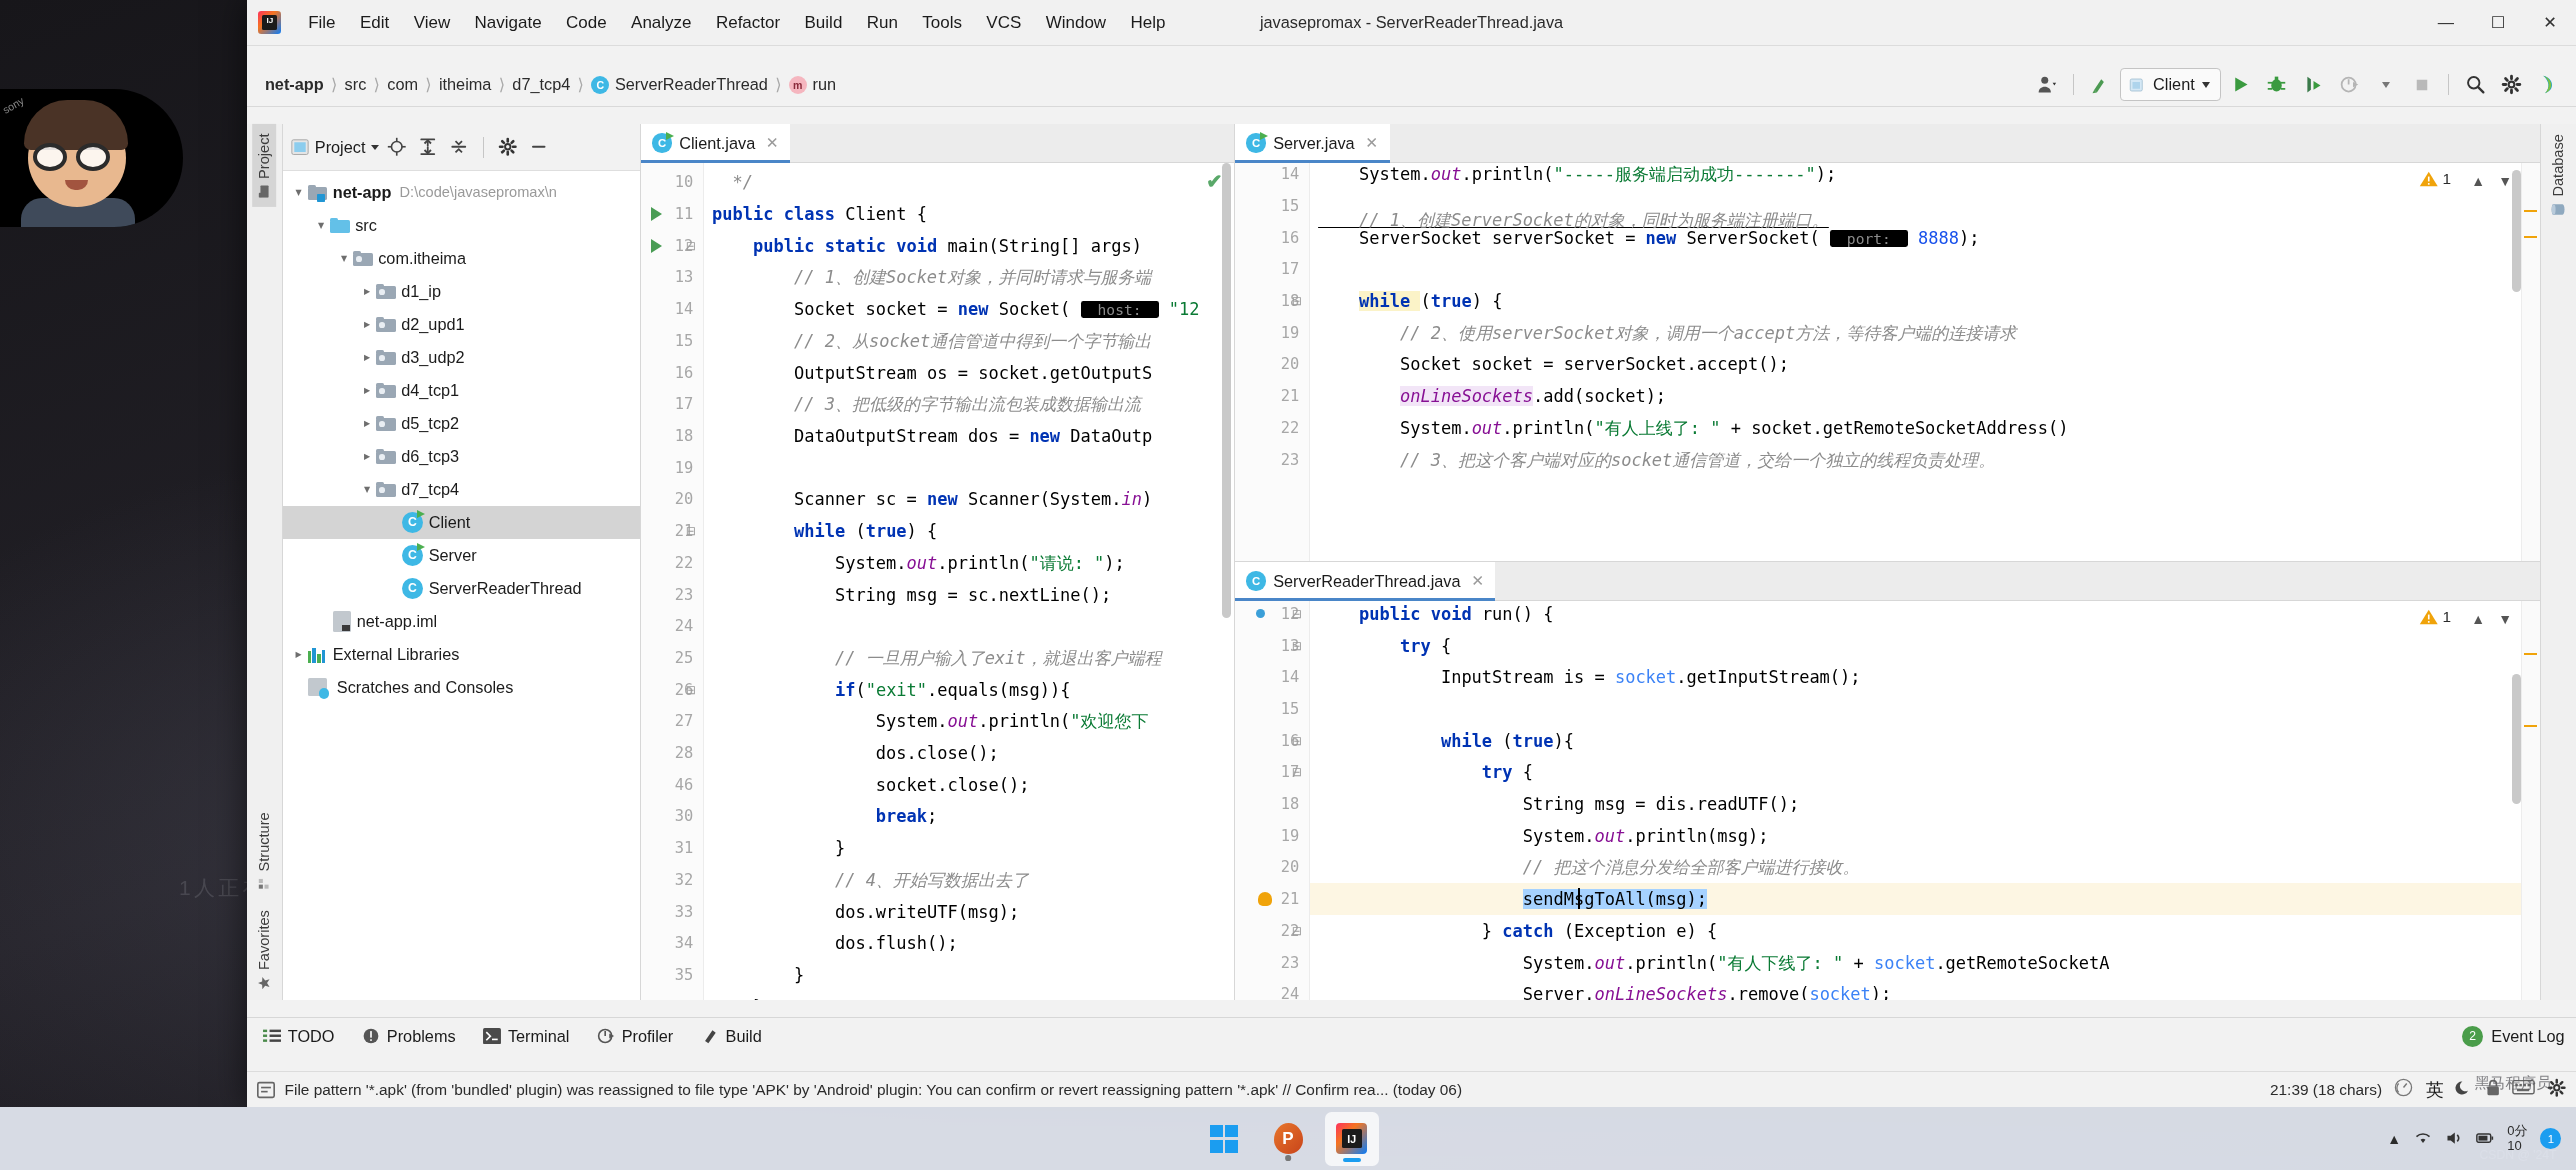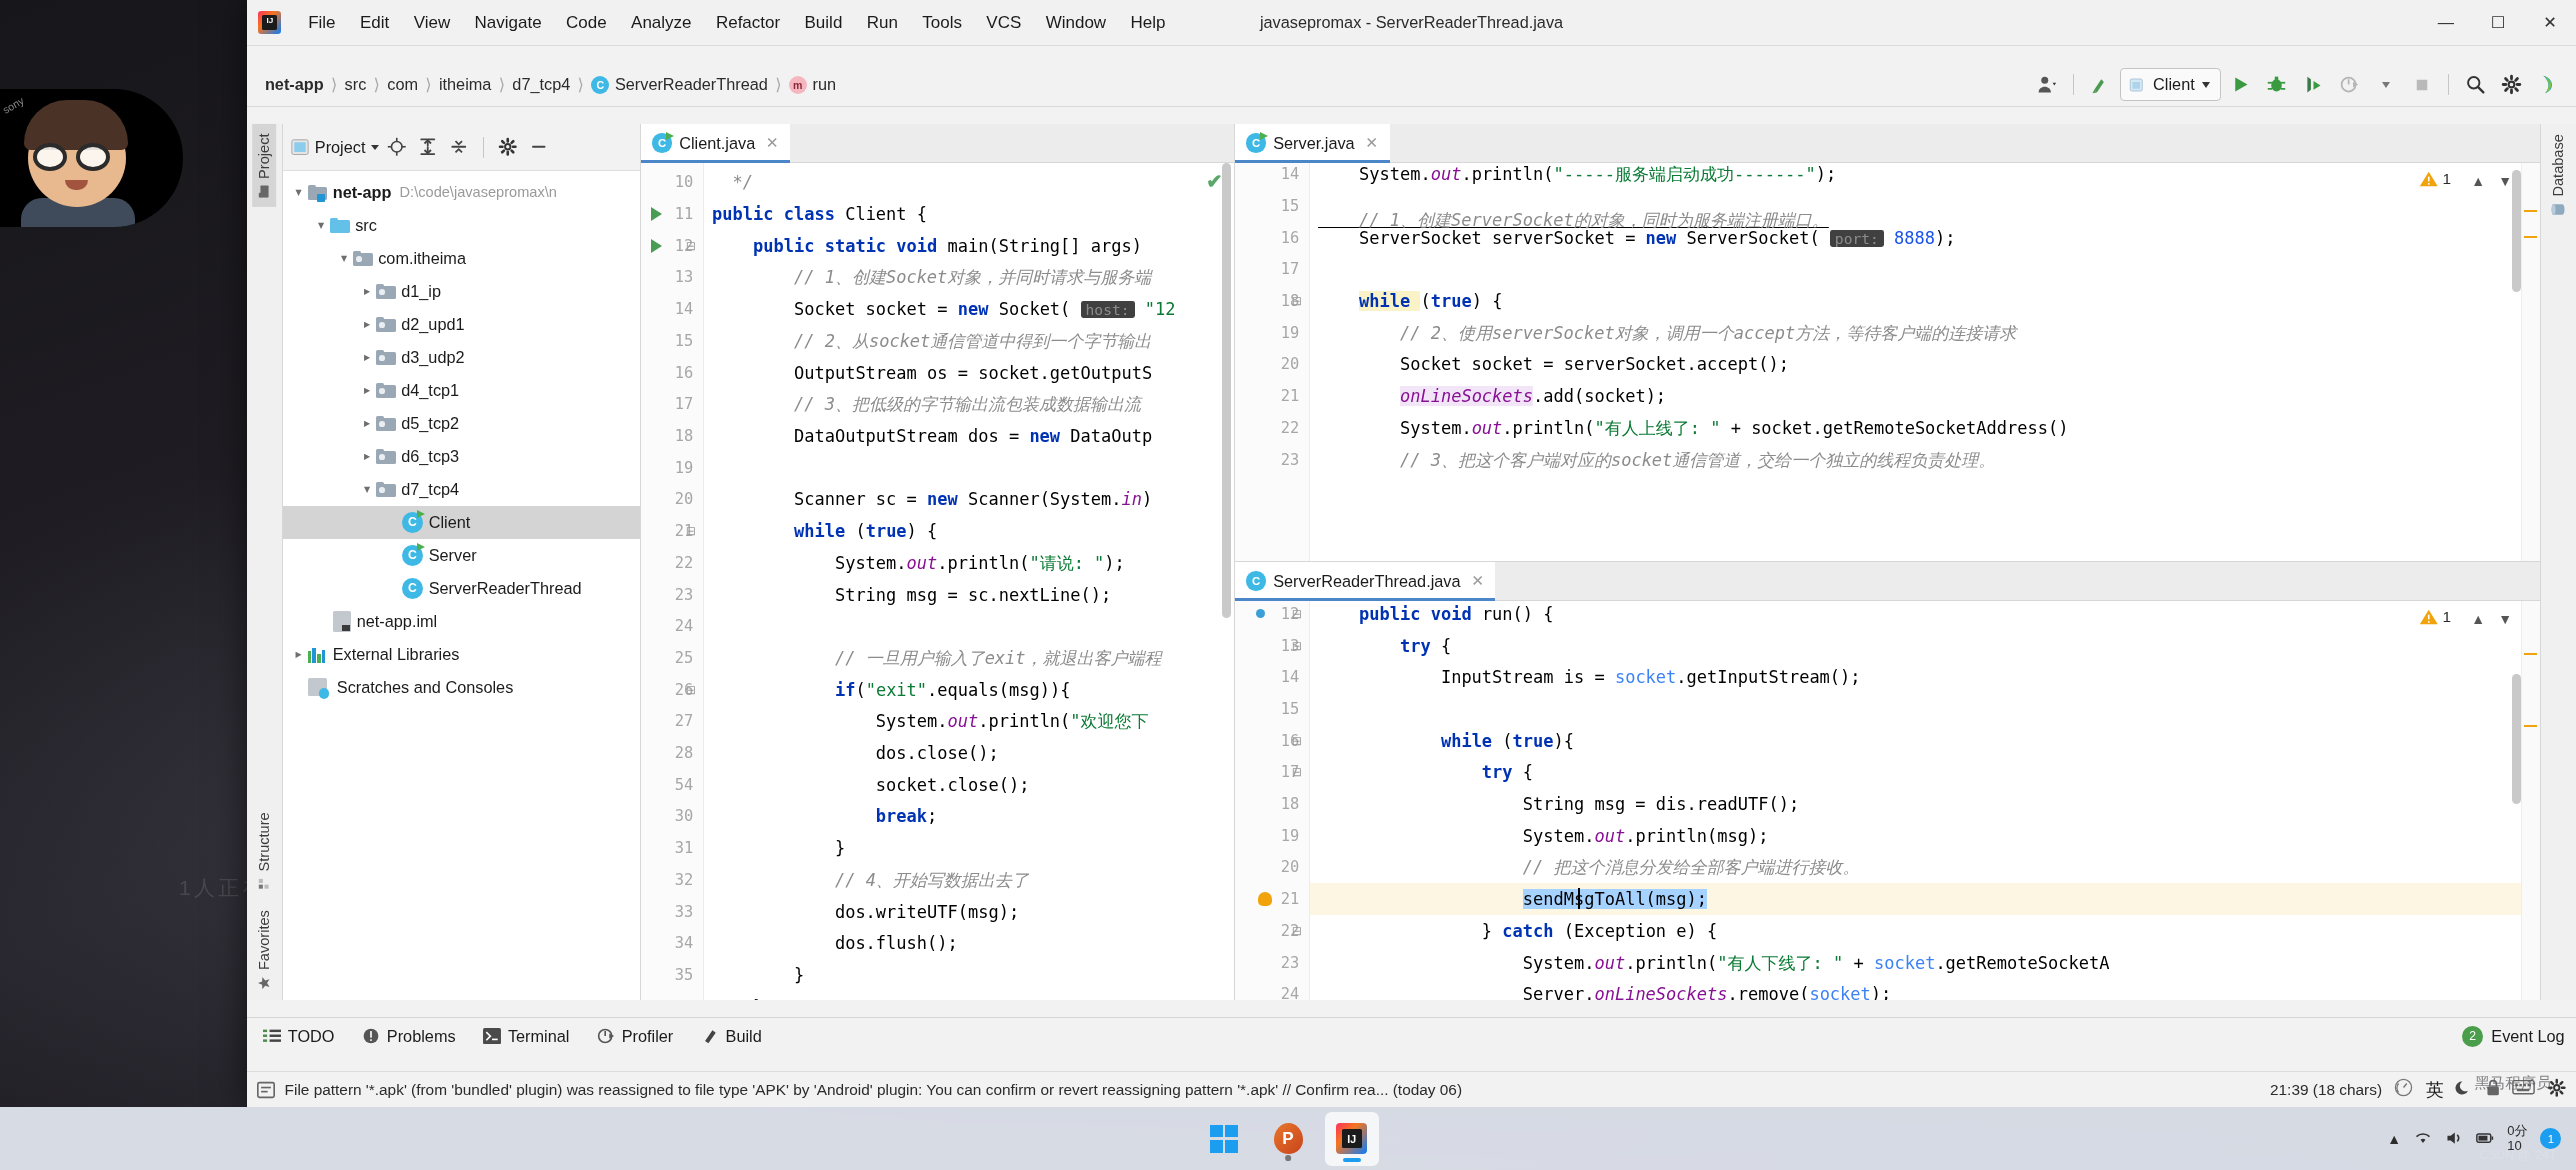--- a/index.html
+++ b/index.html
@@ -138,21 +138,21 @@
               white-space:pre; padding-left:8.1px; }
   .hl-sel { background:#a6d2ff; }
   .hl-row { background:#fdf6e3; }
   .hl-ident { background:#f2e5f7; }
   .hl-kw-occ { background:#fbf3c8; }
   .kw { color:#0033b3; font-weight:bold; }
   .str { color:#0a7a34; }
   .cmt { color:#8c8c8c; font-style:italic; }
   .fld { color:#871094; font-style:italic; }
   .num { color:#1750eb; }
-  .hint { color:#8c8c8c; background:#404040; border-radius:2.4px; padding:0 5px; font-size:14.6px; }
+  .hint { color:#8c8c8c; background:#000000; border-radius:2.4px; padding:0 17px; font-size:14.6px; }
   .stat { color:#3b82f6; }
   .gmark { position:absolute; left:6.5px; width:18px; height:32px; display:flex; align-items:center; justify-content:center; }
   .runtri { width:0;height:0;border-left:11.4px solid #499c54;border-top:7.3px solid transparent;border-bottom:7.3px solid transparent; }
   .foldm { position:absolute; width:14.6px; height:32px; display:flex; align-items:center; justify-content:center;
            color:#9b9b9b; font-size:12.2px; }
   .bulb { position:absolute; width:21px; height:32px; display:flex; align-items:center; justify-content:center; }
   .bulb b { display:block; width:14px; height:14px; background:#f0a30a; border-radius:50% 50% 35% 35%; }
   .checkok { position:absolute; right:11.4px; top:6.5px; color:#59a869; font-size:19.5px; font-weight:bold; }
   .inspect { position:absolute; right:0; top:0; bottom:0; width:19.5px; background:#fafafa;
              border-left:0.8px solid #ededed; }
@@ -626,21 +626,21 @@
               <div class="ln" style="top: 352px;">21</div>
               <div class="foldm" style="top: 352px; right: 4.9px;">⊟</div>
               <div class="ln" style="top: 384px;">22</div>
               <div class="ln" style="top: 416px;">23</div>
               <div class="ln" style="top: 447px;">24</div>
               <div class="ln" style="top: 479px;">25</div>
               <div class="ln" style="top: 511px;">26</div>
               <div class="foldm" style="top: 511px; right: 4.9px;">⊟</div>
               <div class="ln" style="top: 542px;">27</div>
               <div class="ln" style="top: 574px;">28</div>
-              <div class="ln" style="top: 606px;">54</div>
+              <div class="ln" style="top: 606px;">46</div>
               <div class="ln" style="top: 637px;">30</div>
               <div class="ln" style="top: 669px;">31</div>
               <div class="ln" style="top: 701px;">32</div>
               <div class="ln" style="top: 733px;">33</div>
               <div class="ln" style="top: 764px;">34</div>
               <div class="ln" style="top: 796px;">35</div>
               <div class="ln" style="top: 828px;">36</div>
             </div>
           <div class="lines" id="cl">
               <div class="codeline" style="top: 3.3px;">  <span class="cmt">*/</span></div>

